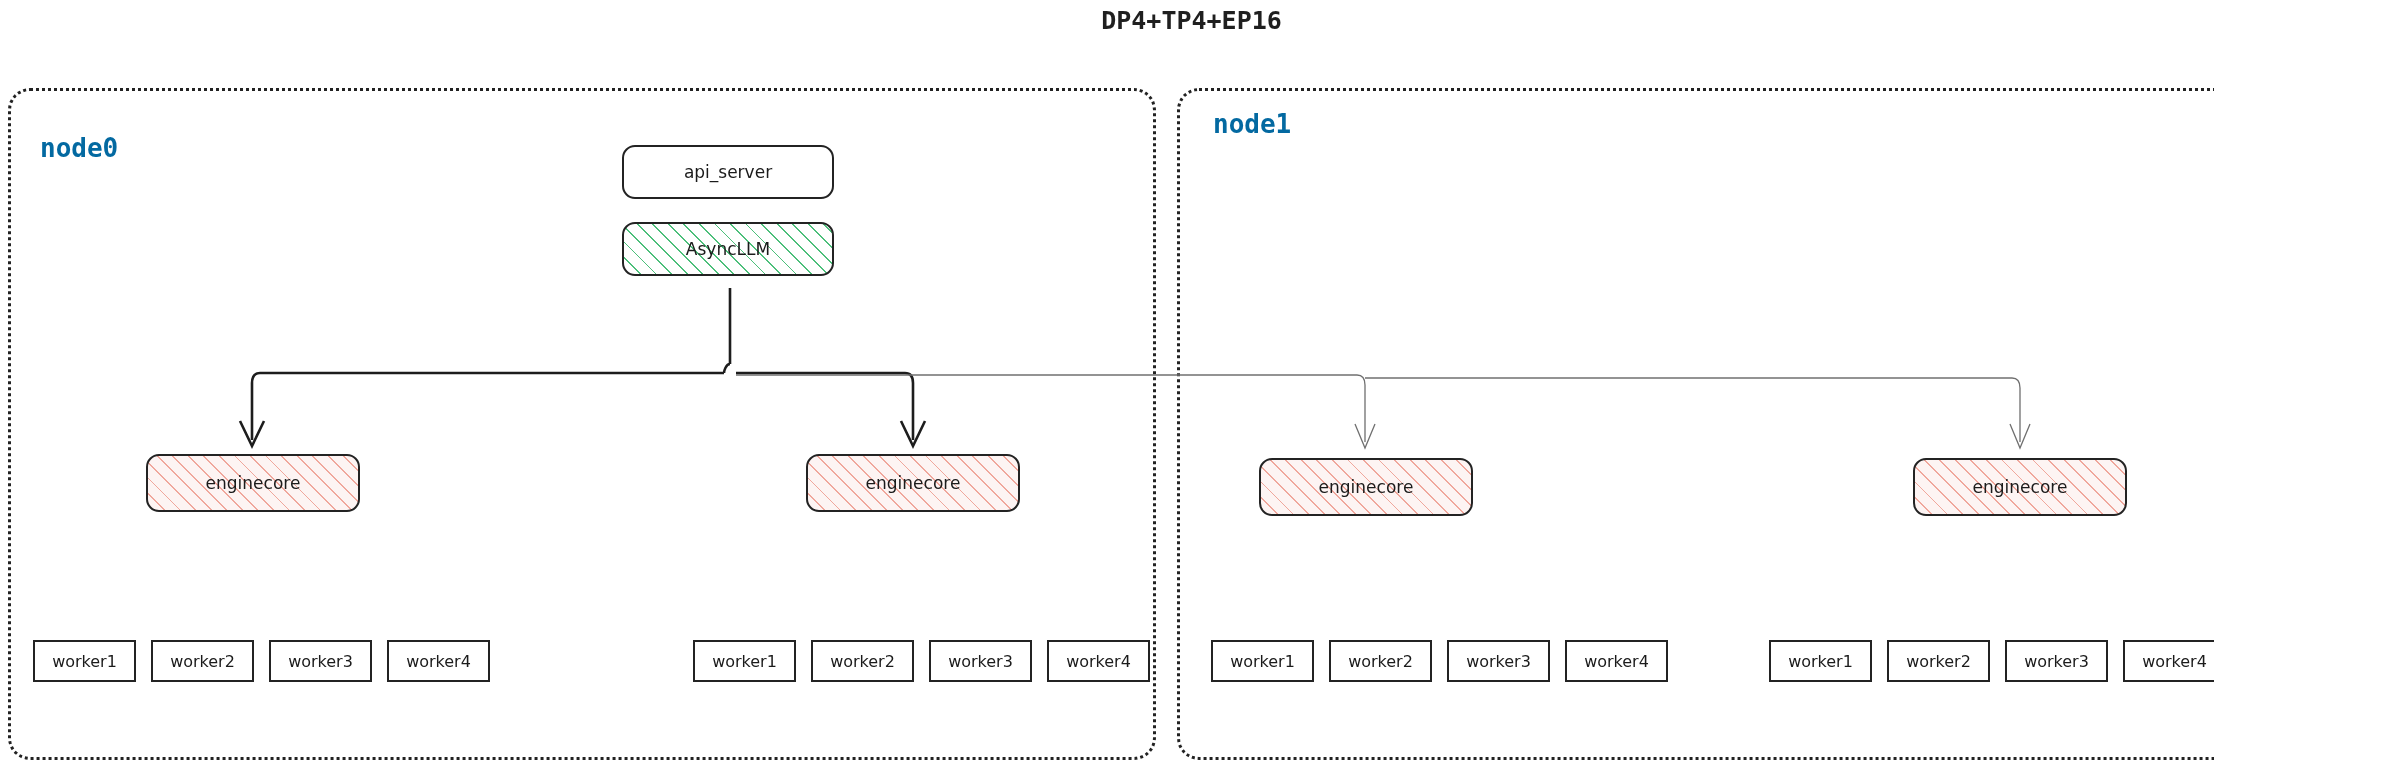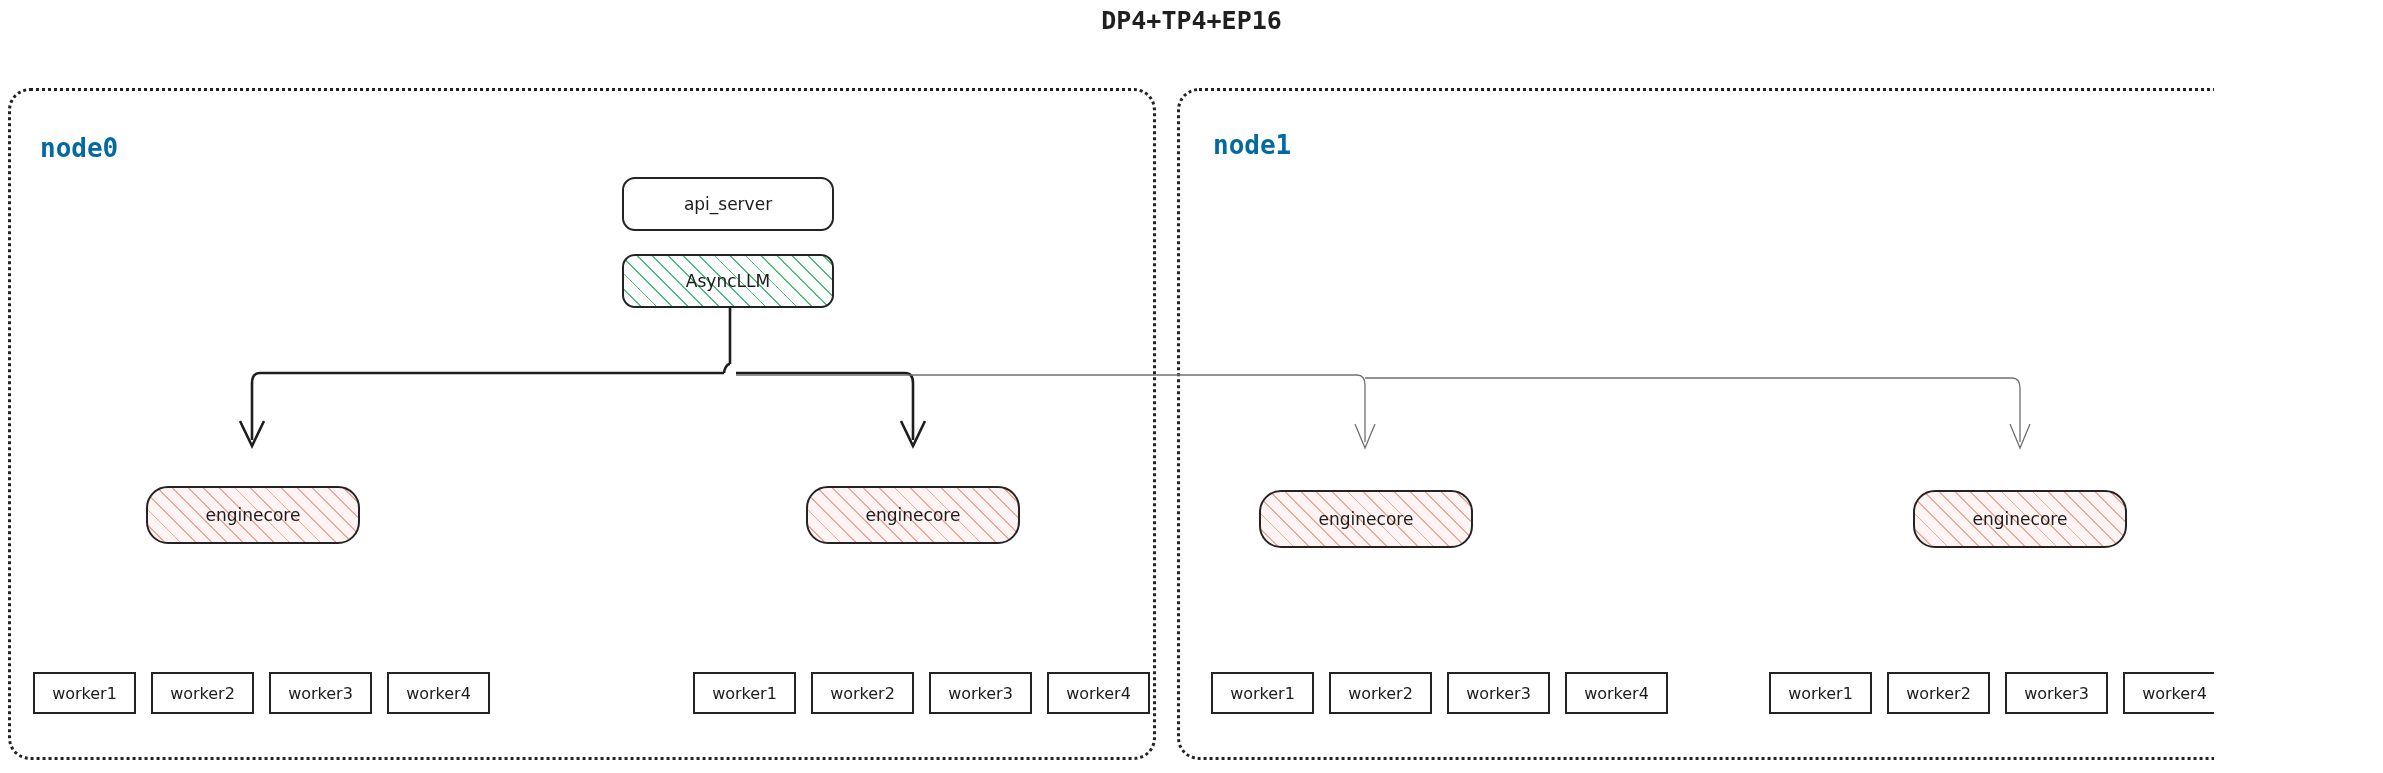--- a/index.html
+++ b/index.html
@@ -56,21 +56,20 @@
     display: flex;
     align-items: center;
     justify-content: center;
     border: 2.4px solid #232323;
     border-radius: 13px;
     background: #ffffff;
     color: #1b1b1b;
     font-size: 17px;
     font-family: "DejaVu Sans", sans-serif;
     white-space: nowrap;
-    margin-top: 32px;
   }
   .box.small {
     font-size: 16px;
     border-radius: 0;
     border-width: 2.2px;
   }
 
   
   .hatch-green {
     background-color: #ffffff;
@@ -81,21 +80,20 @@
     );
   }
   
   .hatch-red {
     background-color: #fdf4f3;
     background-image: repeating-linear-gradient(
       45deg,
       #f0a79c 0px, #f0a79c 1.3px,
       rgba(240,167,156,0.0) 1.3px, rgba(240,167,156,0.0) 11px
     );
-    border-radius: 22px;
   }
 
   
   #connectors {
     position: absolute;
     left: 0;
     top: 0;
     width: 2383px;
     height: 773px;
     pointer-events: none;
@@ -129,21 +127,21 @@
 <body>
 
 <div id="canvas">
 
   <div class="diagram-title">DP4+TP4+EP16</div>
 
   <div class="node-box" style="left:8px; top:88px; width:1148px; height:672px;"></div>
   <div class="node-label" style="left:40px; top:133px;">node0</div>
 
   <div class="node-box" style="left:1177px; top:88px; width:1198px; height:672px;"></div>
-  <div class="node-label" style="left:1213px; top:130px;">node1</div>
+  <div class="node-label" style="left:1213px; top:109px;">node1</div>
 
   <svg id="connectors" viewBox="0 0 2383 773">
 
     <path class="link-strong" d="M 730,288 L 730,364"></path>
 
     <path class="link-strong" d="M 730,364 C 726,364 724,371 724,373 L 724,373"></path>
     <path class="link-strong" d="M 260,373 L 724,373"></path>
 
     <path class="link-strong" d="M 260,373 Q 252,373 252,383 L 252,440"></path>
 

